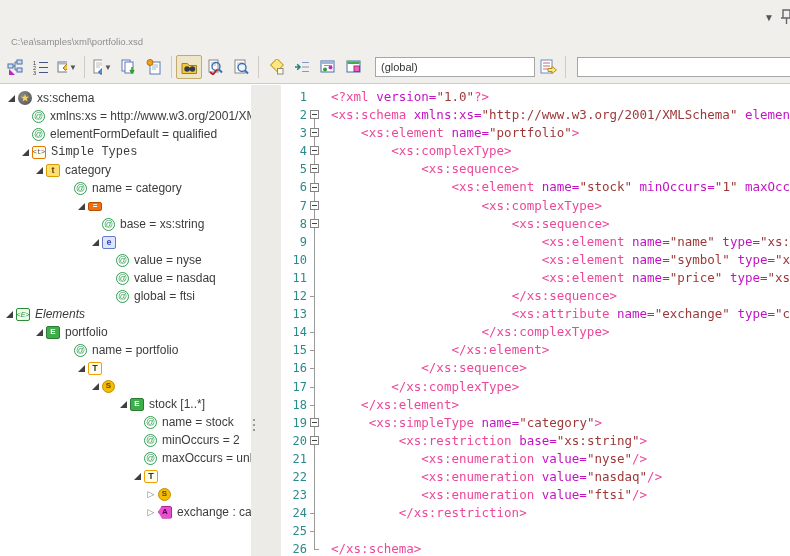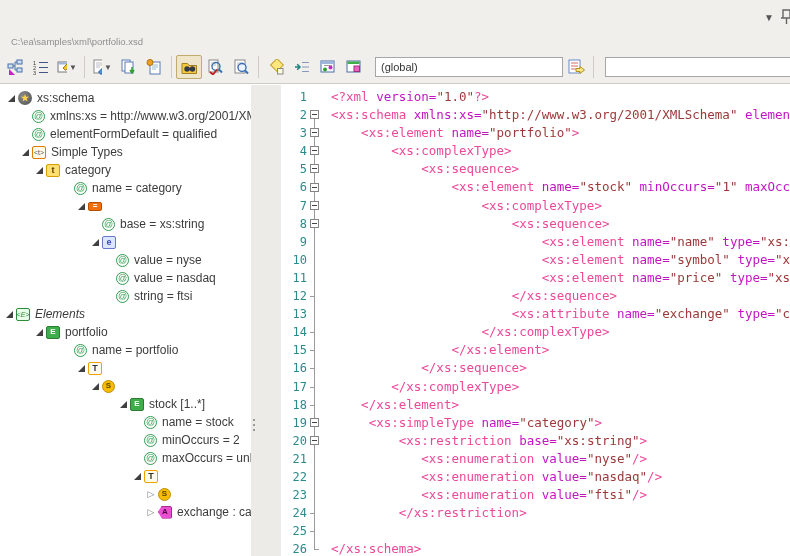--- a/index.html
+++ b/index.html
@@ -12,21 +12,21 @@
   .pathbar { position:absolute; left:11px; top:36px; font-size:9.5px; color:#8f8f8f; }
   .hdr-dd { position:absolute; right:16px; top:12px; font-size:10px; color:#555; cursor:default; }
   .hdr-pin { position:absolute; right:-6px; top:8px; }
 
   
   .toolbar { position:absolute; left:2px; top:52px; right:0; height:30px; display:flex; align-items:center; }
   .tbtn { height:24px; min-width:26px; padding:0 2px; display:flex; align-items:center; justify-content:center; border:1px solid transparent; border-radius:2px; background:transparent; }
   .tbtn.pressed { background:#efe5c9; border-color:#c2ab6d; }
   .tbtn .dd { font-size:8px; color:#555; margin-left:2px; }
   .tsep { width:1px; height:22px; background:#cfccc7; margin:0 4px; flex:none; }
-  .global-box { margin-left:8px; width:188px; height:20px; border:1px solid #a6a6a6; font-size:11px; font-family:"Liberation Sans",sans-serif; color:#333; padding:1px 5px; flex:none; }
+  .global-box { margin-left:8px; width:160px; height:20px; border:1px solid #a6a6a6; font-size:11px; font-family:"Liberation Sans",sans-serif; color:#333; padding:1px 5px; flex:none; }
   .search-box { margin-left:7px; width:250px; height:20px; border:1px solid #a6a6a6; font-size:11px; padding:1px 5px; flex:none; }
 
   
   .content { position:absolute; left:0; top:85px; right:0; bottom:0; display:flex; }
   .tree { width:251px; flex:none; overflow:hidden; padding-top:4px; background:#fff; }
   .trow { height:18px; display:flex; align-items:center; white-space:nowrap; font-size:12px; color:#3c3c3c; }
   .arw { width:14px; flex:none; display:flex; align-items:center; justify-content:center; }
   .arw.open i { display:block; width:0; height:0; border-bottom:7px solid #404040; border-left:7px solid transparent; }
   .arw.closed { color:#7a7a7a; font-size:9px; }
   .ti { flex:none; width:14px; height:13px; margin-right:5px; display:flex; align-items:center; justify-content:center;
@@ -205,21 +205,21 @@
         <div class="trow" style="padding-left: 18px;">
           <span class="arw none"></span>
           <span class="ti ti-attr">@</span>
           <span class="tlabel">xmlns:xs = http://www.w3.org/2001/XMLSchema</span>
         </div>
         <div class="trow" style="padding-left: 18px;">
           <span class="arw none"></span>
           <span class="ti ti-attr">@</span>
           <span class="tlabel">elementFormDefault = qualified</span>
         </div>
-        <div class="trow" style="padding-left: 18px;">
+        <div class="trow" style="padding-left: 18px; font-family: Liberation Mono, monospace;">
           <span class="arw open">
             <i></i>
           </span>
           <span class="ti ti-st-group">&lt;t&gt;</span>
           <span class="tlabel">Simple Types</span>
         </div>
         <div class="trow" style="padding-left: 32px;">
           <span class="arw open">
             <i></i>
           </span>
@@ -256,21 +256,21 @@
           <span class="tlabel">value = nyse</span>
         </div>
         <div class="trow" style="padding-left: 102px;">
           <span class="arw none"></span>
           <span class="ti ti-attr">@</span>
           <span class="tlabel">value = nasdaq</span>
         </div>
         <div class="trow" style="padding-left: 102px;">
           <span class="arw none"></span>
           <span class="ti ti-attr">@</span>
-          <span class="tlabel">string = ftsi</span>
+          <span class="tlabel">global = ftsi</span>
         </div>
         <div class="trow" style="padding-left: 2px; font-style: italic;">
           <span class="arw open">
             <i></i>
           </span>
           <span class="ti ti-el-group">&lt;E&gt;</span>
           <span class="tlabel">Elements</span>
         </div>
         <div class="trow" style="padding-left: 32px;">
           <span class="arw open">

